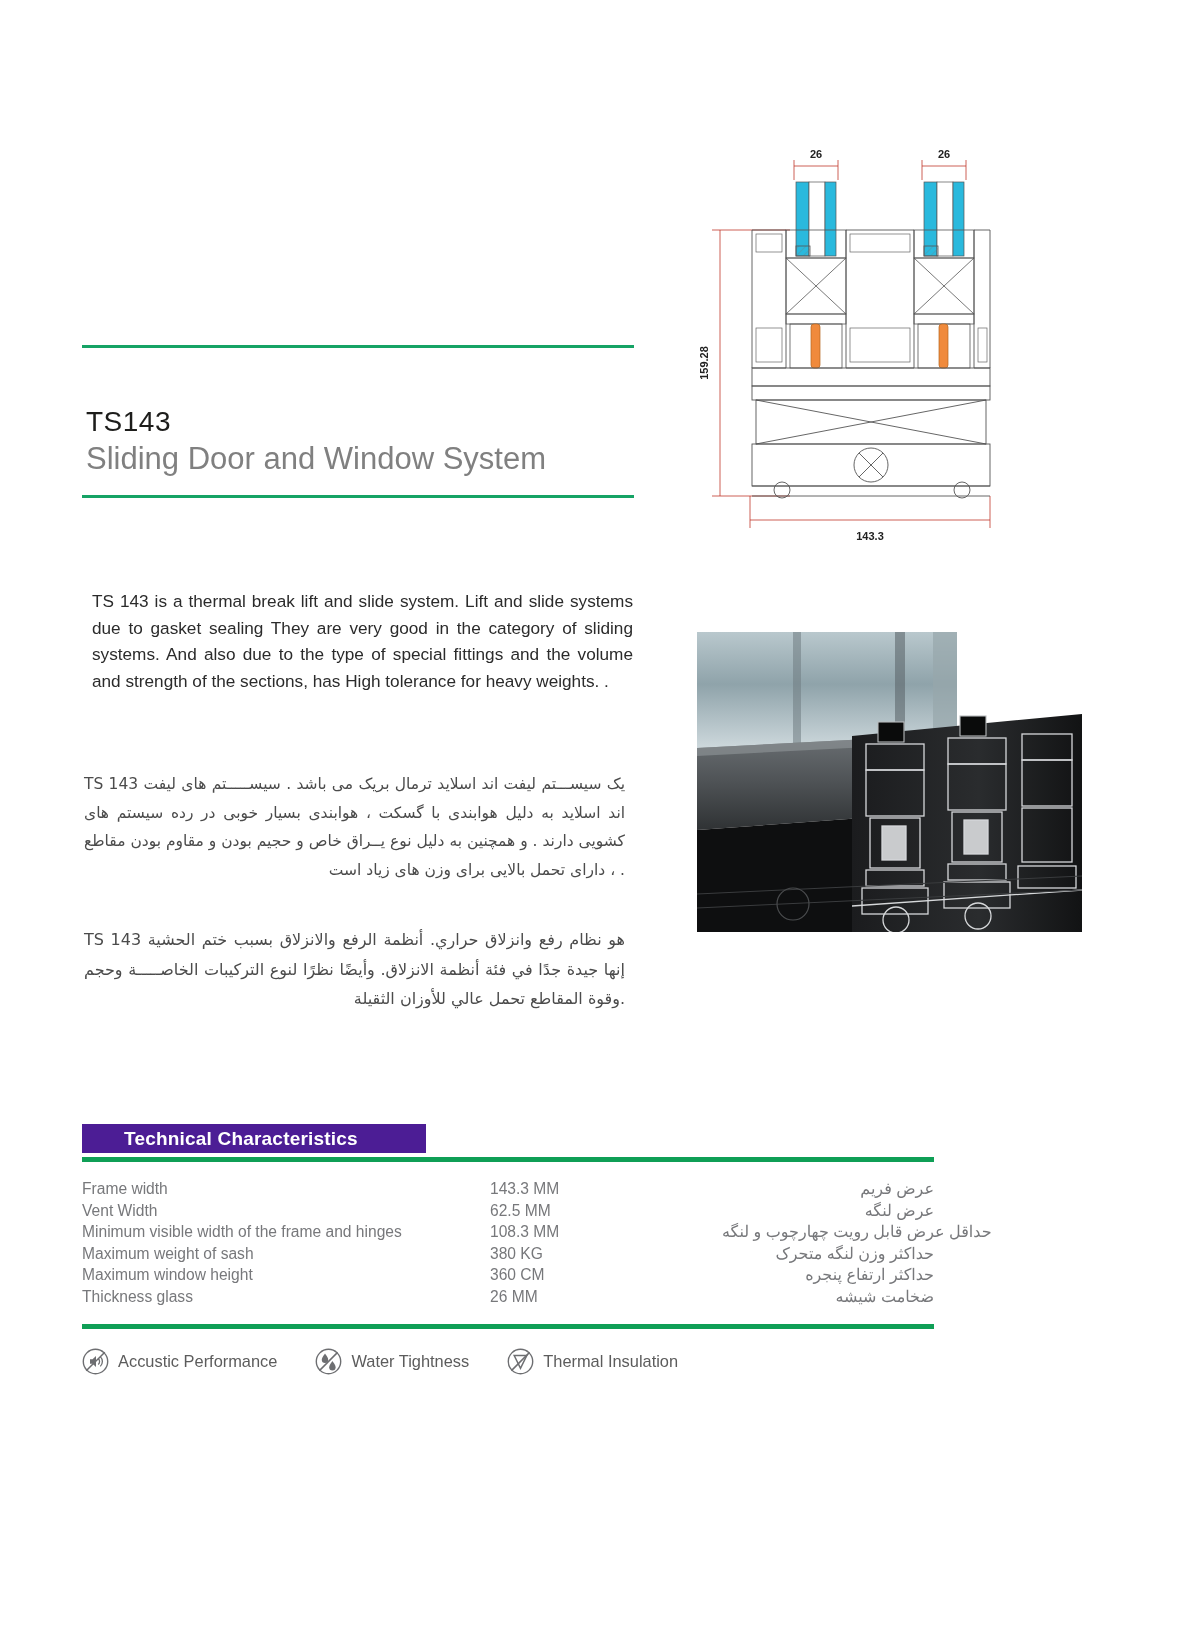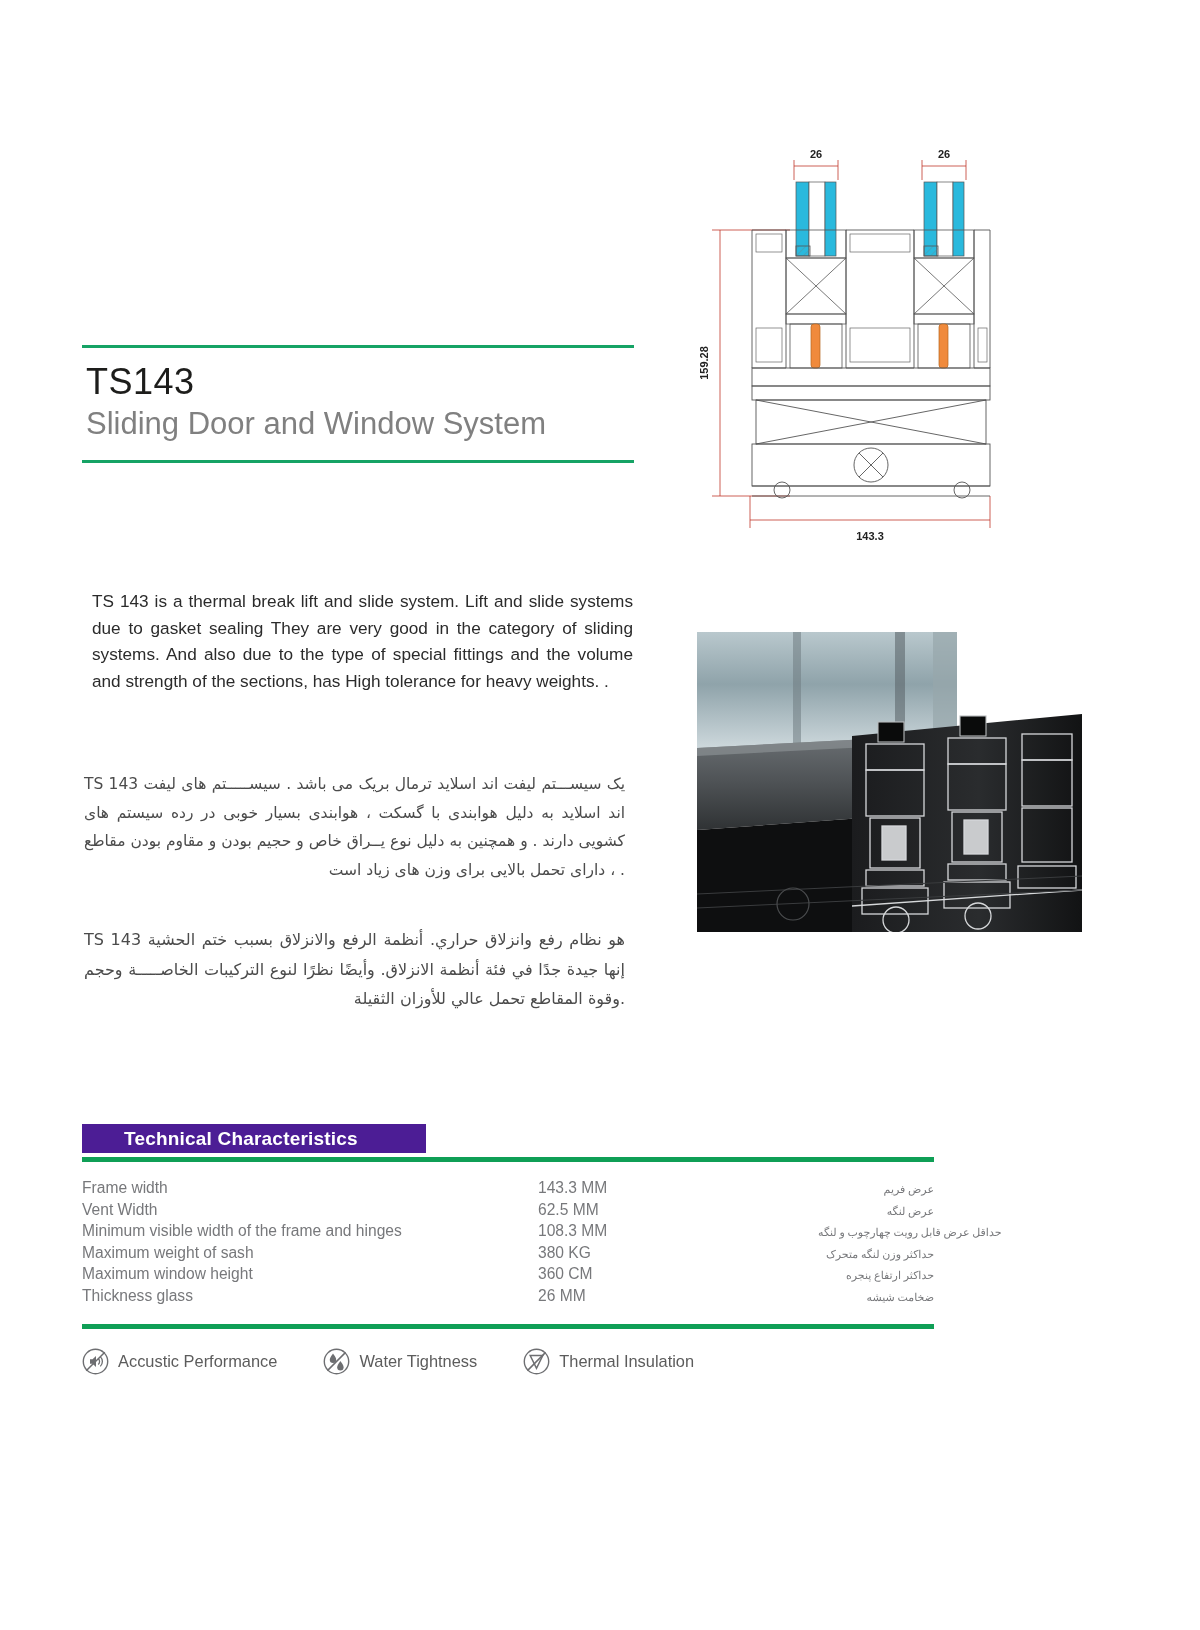--- a/index.html
+++ b/index.html
@@ -21,25 +21,26 @@
     position: absolute;
     left: 82px;
     top: 345px;
     width: 552px;
     border-top: 3px solid #16a365;
     border-bottom: 3px solid #16a365;
     box-sizing: border-box;
     padding: 14px 0 16px 4px;
   }
   #title-block .code {
-    font-size: 36px;
+    font-size: 28px;
     font-weight: 400;
     color: #1d1d1b;
     letter-spacing: 0.5px;
     line-height: 1.12;
+    margin-top: 44px;
   }
   #title-block .subtitle {
     font-size: 31px;
     font-weight: 400;
     color: #808080;
     line-height: 1.28;
     margin-top: 2px;
     max-width: 470px;
   }
 
@@ -113,53 +114,52 @@
   #spec-table {
     margin-top: 17px;
     width: 852px;
   }
   .spec-row {
     display: flex;
     align-items: baseline;
     height: 21.5px;
     font-size: 15.6px;
     color: #77787b;
-    gap: 48px;
   }
   .spec-en {
     width: 408px;
     flex: 0 0 408px;
     white-space: nowrap;
   }
   .spec-val {
     width: 232px;
     flex: 0 0 232px;
     white-space: nowrap;
   }
   .spec-fa {
     flex: 1 1 auto;
     direction: rtl;
-    font-family: Liberation Serif, serif;
-    font-size: 11px;
+    font-family: Liberation Sans, sans-serif;
+    font-size: 16px;
     color: #77787b;
     white-space: nowrap;
   }
   #tech-rule-bottom {
     width: 852px;
     height: 5px;
     background: #0f9f56;
     margin-top: 16px;
   }
 
   
   #features {
     display: flex;
     align-items: center;
     margin-top: 19px;
-    gap: 12px;
+    gap: 4px;
   }
   .feature {
     display: flex;
     align-items: center;
     margin-right: 34px;
   }
   .feature .fa-icon {
     width: 27px;
     height: 27px;
     flex: 0 0 27px;

